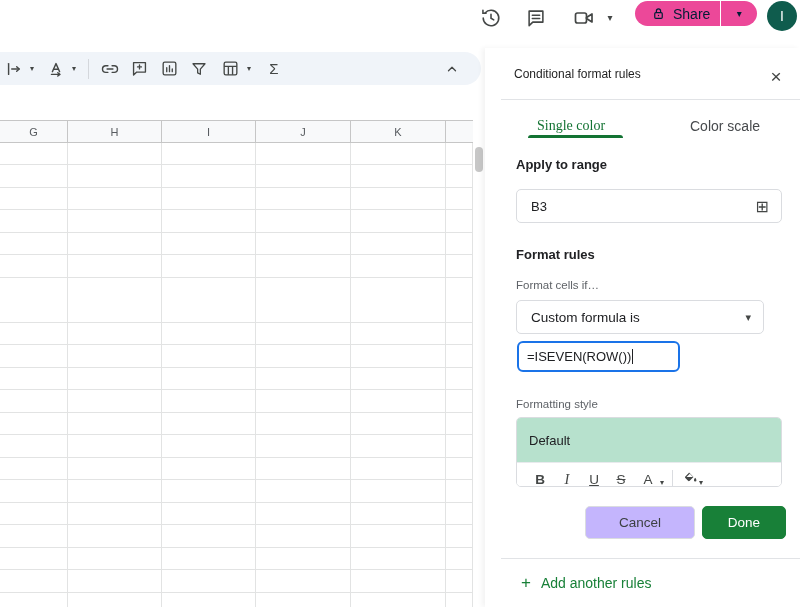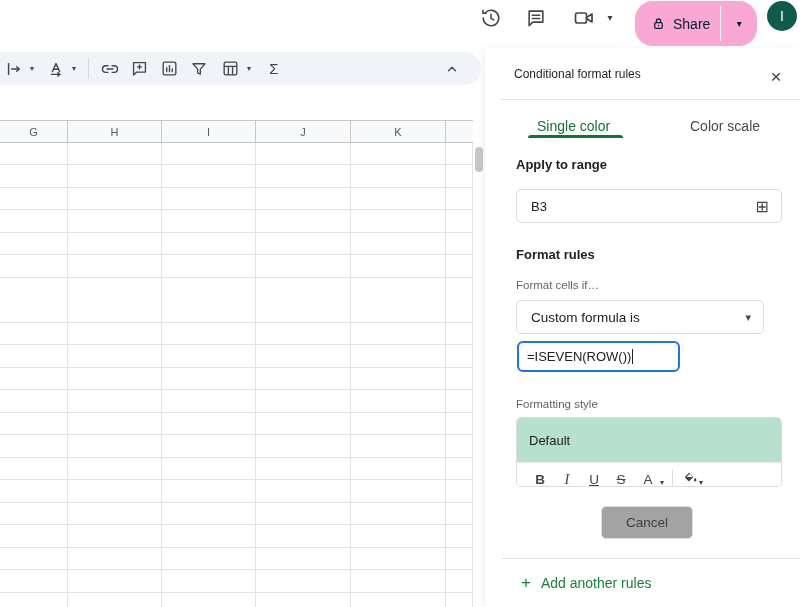--- a/index.html
+++ b/index.html
@@ -5,21 +5,21 @@
   * { margin:0; padding:0; box-sizing:border-box; }
   html,body { background:#fff; }
   body { font-family:"Liberation Sans", sans-serif; color:#202124; }
   #page { position:relative; width:800px; height:607px; background:#fff; overflow:hidden; }
 
   
   .appbar { position:absolute; left:0; top:0; width:800px; height:48px; background:#fff; }
   .ic { color:#444746; display:flex; align-items:center; justify-content:center; }
   .appbar .icon-btn { position:absolute; width:26px; height:26px; top:5px; cursor:pointer; }
   .caret { font-size:10px; color:#444746; line-height:1; }
-  .share-pill { position:absolute; left:635px; top:1px; width:122px; height:45px; background:#f9a8d4;
+  .share-pill { position:absolute; left:635px; top:1px; width:122px; height:25px; background:#ec4899;
     border-radius:18px; display:flex; align-items:center; color:#001d35; }
   .share-main { display:flex; align-items:center; gap:7px; padding:0 10px 0 16px; height:100%; cursor:pointer; }
   .share-label { font-size:14px; font-weight:500; color:#001d35; }
   .share-sep { width:1px; height:35px; background:#ffffff; }
   .share-caret-box { flex:1; display:flex; align-items:center; justify-content:center; cursor:pointer; }
   .avatar { position:absolute; left:767px; top:1px; width:30px; height:30px; border-radius:50%;
     background:#0f5c4d; color:#fff; font-size:14px; font-weight:500; display:flex; align-items:center;
     justify-content:center; cursor:pointer; }
 
   
@@ -47,21 +47,21 @@
   
   .panel { position:absolute; left:485px; top:48px; width:315px; height:559px; background:#fff;
     box-shadow:-3px 0 5px rgba(0,0,0,0.05); }
   .panel-title { position:absolute; left:29px; top:19px; font-size:12px; font-weight:500; color:#1f1f1f; }
   .close-btn { position:absolute; left:279px; top:17px; width:24px; height:24px; font-size:19px;
     color:#444746; display:flex; align-items:center; justify-content:center; cursor:pointer; }
   .pdivider { position:absolute; left:16px; width:299px; height:1px; background:#e1e3e6; }
   .d1 { top:51px; } .d2 { top:510px; }
 
   .tab { position:absolute; top:70px; font-size:14px; font-weight:500; cursor:pointer; }
-  .tab-single { left:52px; color:#137333; }
+  .tab-single { left:52px; color:#137333;font-family:Liberation Serif, serif; }
   .tab-scale { left:205px; color:#474a4d; font-weight:400; }
   .tab-underline { position:absolute; left:43px; top:87px; width:95px; height:3px; background:#137333;
     border-radius:3px 3px 0 0; }
 
   .sec-label { position:absolute; left:31px; font-size:13px; font-weight:700; color:#202124; }
   .small-label { position:absolute; left:31px; font-size:11.5px; color:#5f6368;text-align:right; }
 
   .range-input { position:absolute; left:31px; top:141px; width:266px; height:34px;
     border:1px solid #dadce0; border-radius:5px; display:flex; align-items:center; padding:0 12px 0 14px;
     font-size:13px; color:#202124; cursor:text; }
@@ -91,21 +91,21 @@
   .b-under { text-decoration:underline; }
   .b-strike { text-decoration:line-through; }
   .mini-caret { font-size:8px; color:#444746; margin:6px 4px 0 0; cursor:pointer; }
   .fmt-sep { width:1px; height:20px; background:#dadce0; margin:0 8px 0 4px; }
   .bucket-wrap { position:relative; width:18px; height:24px; cursor:pointer; display:flex;
     align-items:flex-start; justify-content:center; padding-top:2px; }
   .bucket-swatch { position:absolute; left:1px; bottom:1px; width:15px; height:3px; background:#a6dcc0; }
 
   .btn { position:absolute; top:458px; height:33px; border-radius:5px; display:flex; align-items:center;
     justify-content:center; font-size:13.5px; font-weight:500; cursor:pointer; }
-  .btn-cancel { left:116px; width:92px; background:#a3a3a3; border:1px solid #dadce0; color:#3c4043; }
+  .btn-cancel { left:100px; width:110px; background:#c4b5fd; border:1px solid #dadce0; color:#3c4043; }
   .btn-done { left:217px; width:84px; background:#188038; color:#fff; border:1px solid #188038; }
 
   .add-rule { position:absolute; left:36px; top:526px; display:flex; align-items:center; gap:10px;
     color:#188038; cursor:pointer; }
   .add-plus { font-size:17px; font-weight:500; line-height:1; }
   .add-label { font-size:14px; font-weight:500; }
 
   svg { display:block; }
 </style>
 </head>
@@ -308,20 +308,21 @@
                      M5.2 11.6 10.9 6l5 5.1H5.3z" fill="#444746"></path>
             <path d="M19.5 12.5s-2 2.4-2 3.8a2 2 0 0 0 4 0c0-1.4-2-3.8-2-3.8z" fill="#444746"></path>
           </svg>
           <span class="bucket-swatch"></span>
         </span>
         <span class="mini-caret">▾</span>
       </div>
     </div>
 
     <div class="btn btn-cancel">Cancel</div>
+    <div class="btn btn-done">Done</div>
 
     <div class="pdivider d2"></div>
     <div class="add-rule">
       <span class="add-plus">+</span>
       <span class="add-label">Add another rules</span>
     </div>
   </div>
 
 </div>
 

